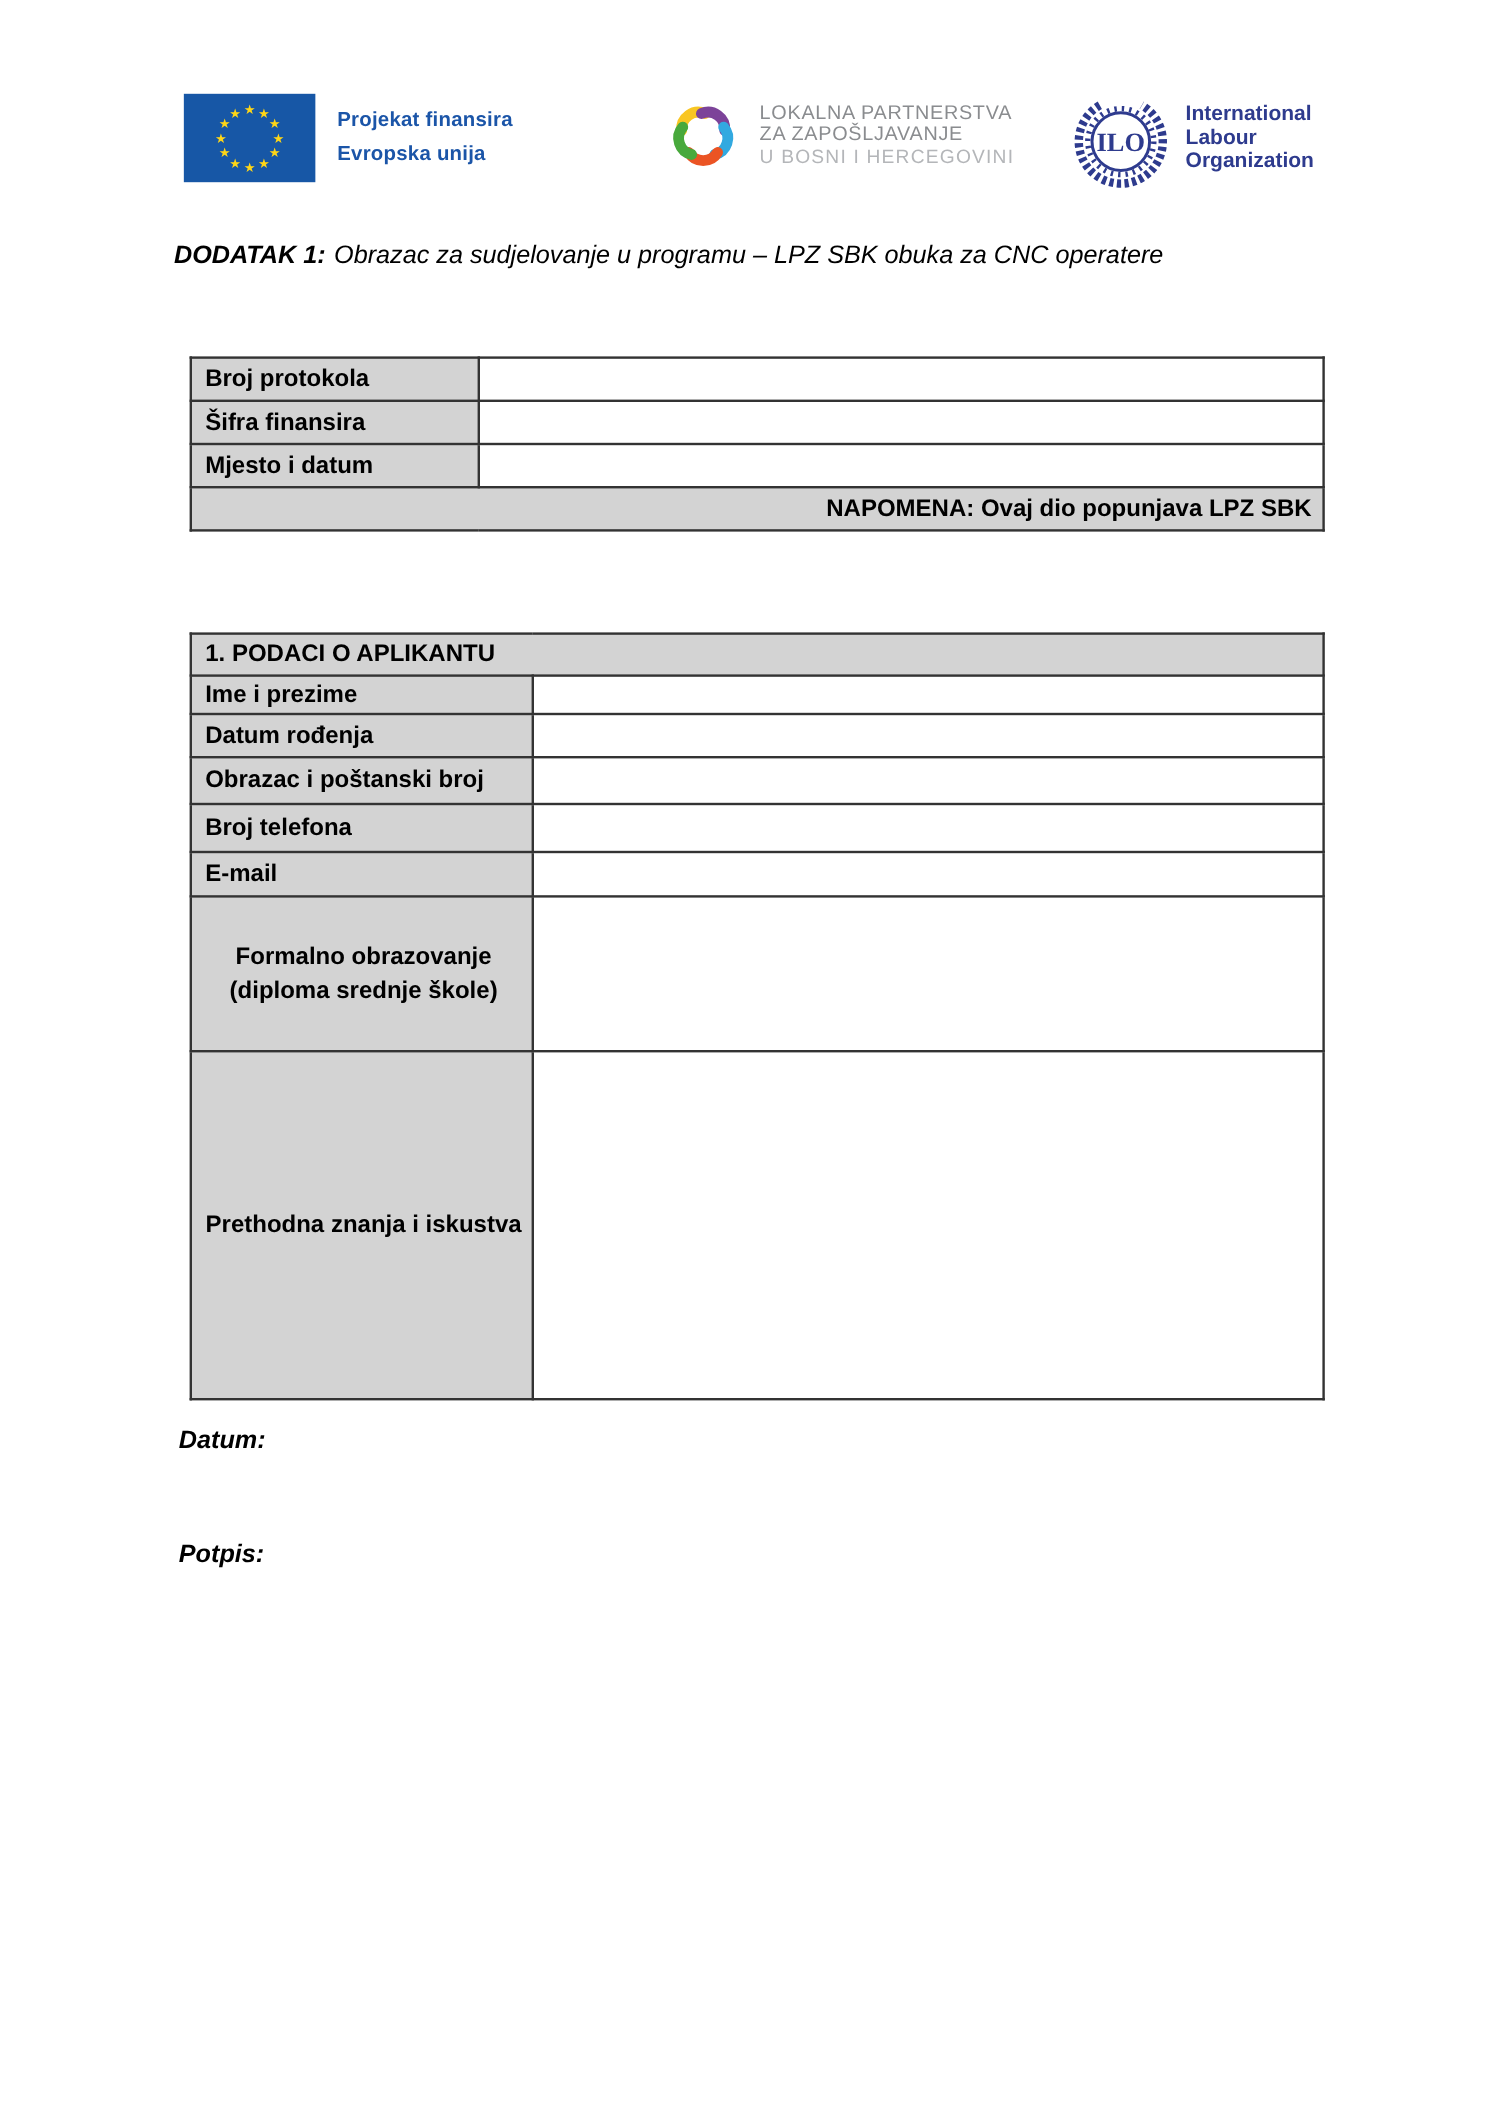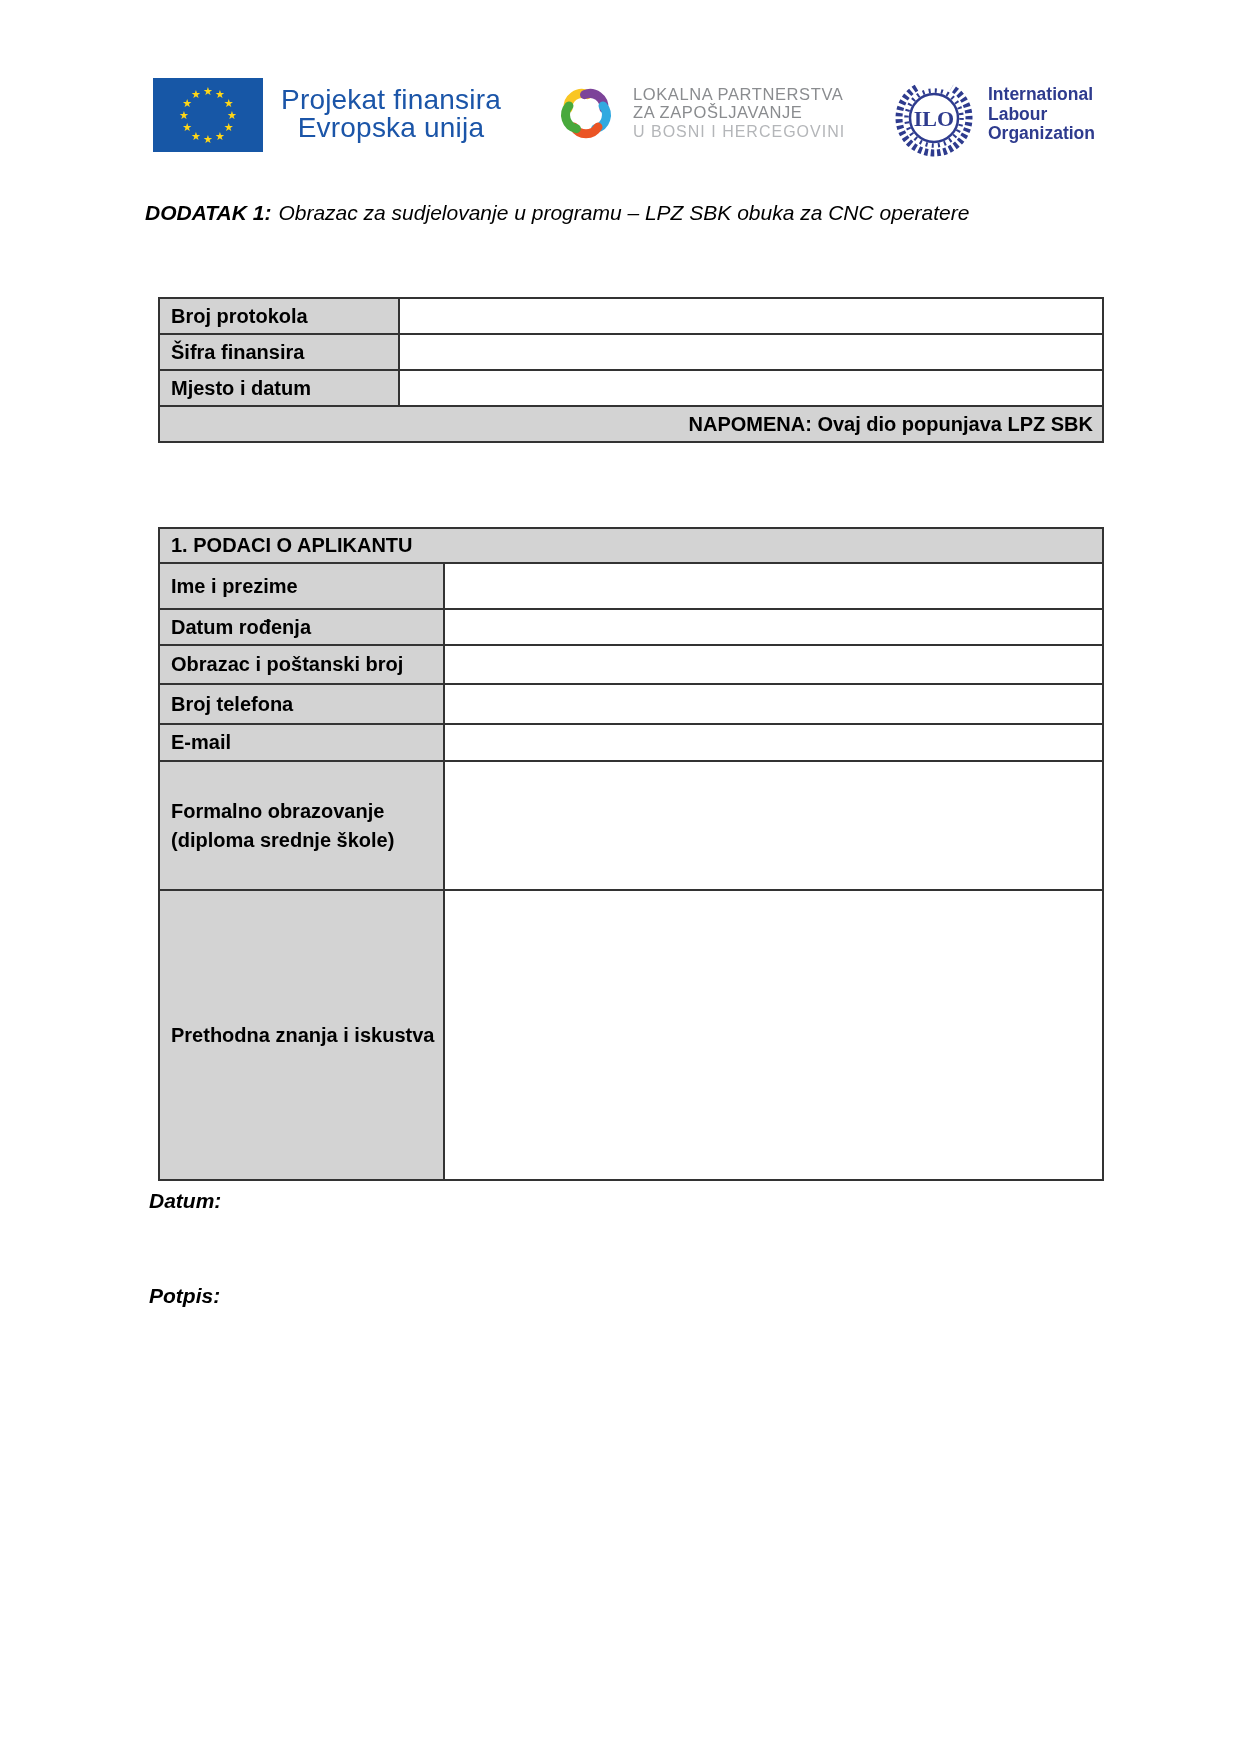--- a/index.html
+++ b/index.html
@@ -8,22 +8,22 @@
     width:1241px;height:1755px;
     background:#fff;
     font-family:"Liberation Sans",sans-serif;
     color:#000;
     overflow:hidden;
   }
   
   .eu-flag{position:absolute;left:153px;top:78px;}
   .eu-text{
     position:absolute;left:281px;top:86px;
-    font-size:28px;font-weight:normal;line-height:28px;
-    color:var(--eu-blue);letter-spacing:.2px;text-align:center;
+    font-size:17px;font-weight:bold;line-height:28px;
+    color:var(--eu-blue);letter-spacing:.2px;
   }
   .lpz-star{position:absolute;left:551px;top:78px;}
   .lpz-text{
     position:absolute;left:633px;top:85px;
     font-size:16.5px;line-height:18px;color:var(--lpz-gray);
     letter-spacing:.6px;
   }
   .lpz-text .light{
     font-size:16px;color:var(--lpz-gray-light);letter-spacing:1px;
     margin-top:2px;
@@ -48,32 +48,32 @@
   }
   .t1{top:297px;}
   .t2{top:527px;}
   td{border:2px solid var(--border);font-size:20px;vertical-align:middle;}
   td.label{
     background:var(--cell-gray);
     font-weight:bold;
     padding:0 8px 0 11px;
     line-height:29px;
   }
-  td.label.pr-wide{}
+  td.label.pr-wide{text-align:center;}
   td.value{background:#fff;}
   .t1 tr{height:36px;}
   .t1 td.note{
     background:var(--cell-gray);
     font-weight:bold;text-align:right;padding-right:9px;
   }
   .t2 tr.hdr{height:35px;}
   .t2 td.section{
     background:var(--cell-gray);font-weight:bold;padding-left:11px;
   }
-  .t2 tr.r1{height:46px;}
+  .t2 tr.r1{height:32px;}
   .t2 tr.r2{height:36px;}
   .t2 tr.r3{height:39px;}
   .t2 tr.r4{height:40px;padding-left:32px;}
   .t2 tr.r5{height:37px;}
   .t2 tr.r6{height:129px;}
   .t2 tr.r7{height:290px;}
   
   .sig-label{
     position:absolute;left:149px;
     font-size:21px;font-weight:bold;font-style:italic;

